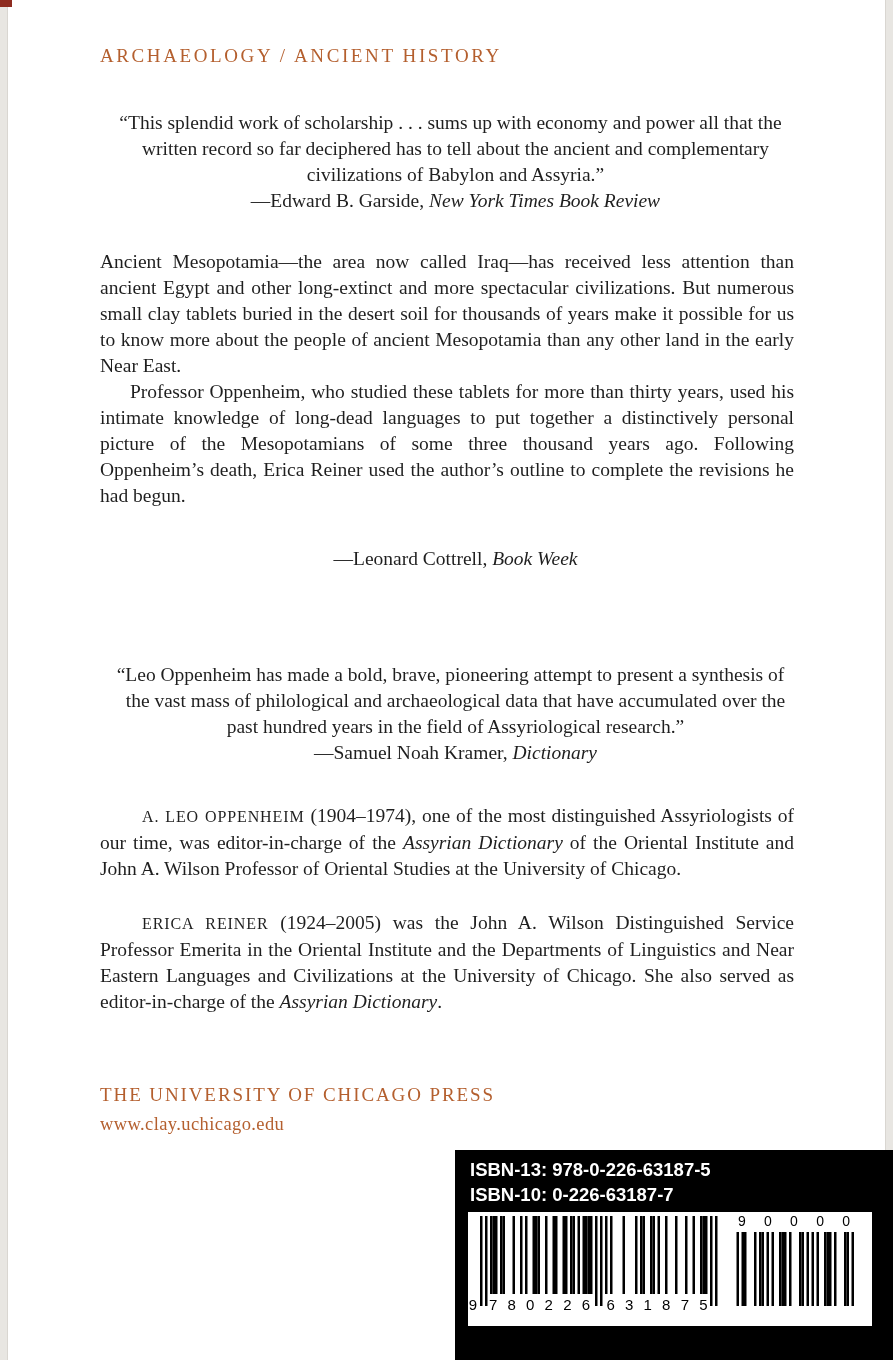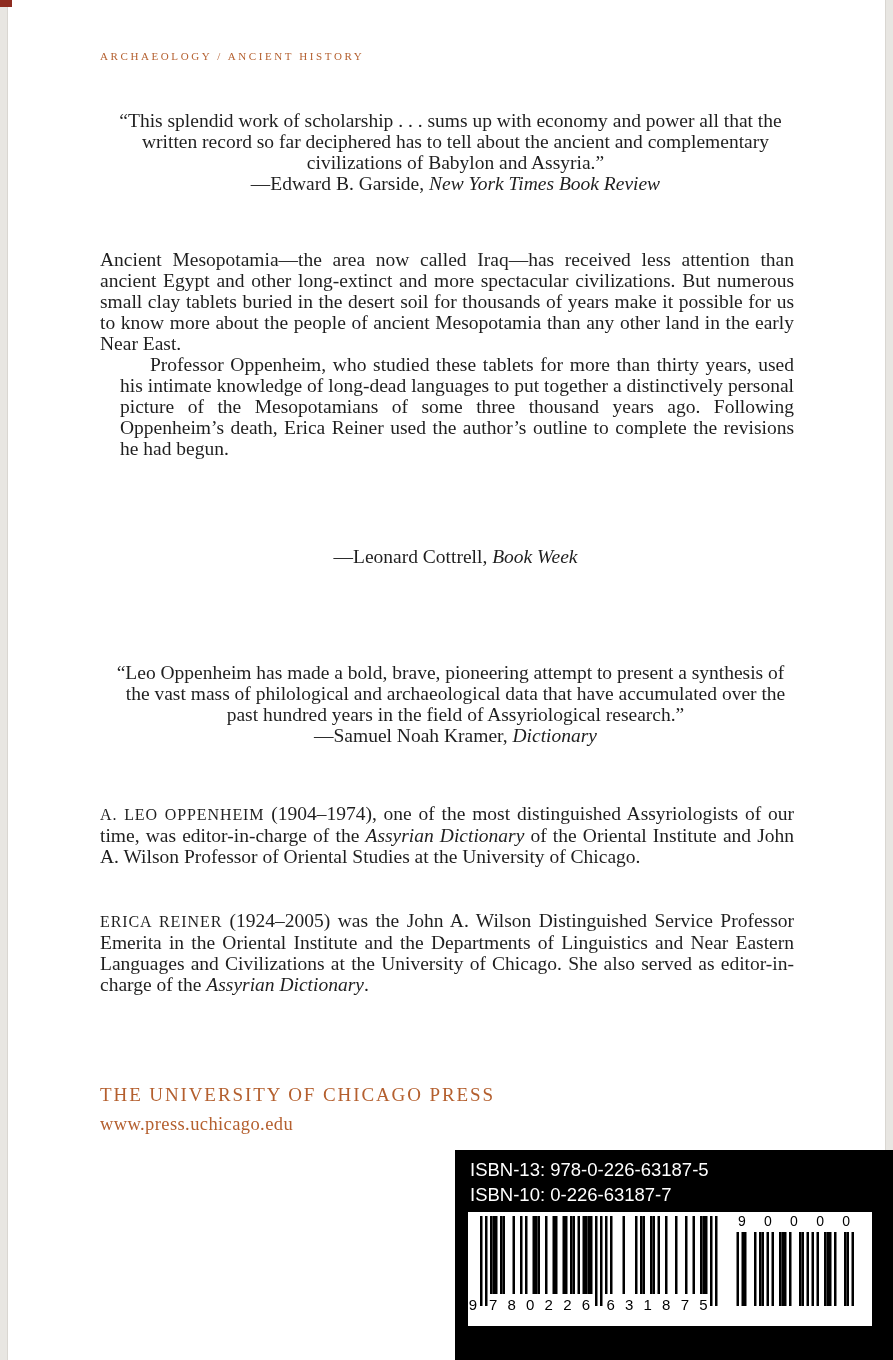--- a/index.html
+++ b/index.html
@@ -6,36 +6,36 @@
   .page {
     position:relative; width:893px; height:1360px; background:#ffffff;
     font-family:"Liberation Serif", serif; color:var(--text,#1f1f1f);
     overflow:hidden;
   }
   .edge { position:absolute; top:0; bottom:0; width:7px; background:#e8e6e2; }
   .edge.left { left:0; border-right:1px solid #d9d6d1; }
   .edge.right { right:0; border-left:1px solid #d9d6d1; }
   .scan-mark { position:absolute; left:0; top:0; width:12px; height:7px; background:#8e2b20; }
 
-  .block { position:absolute; left:100px; width:694px; font-size:19.5px; line-height:21px; }
+  .block { position:absolute; left:100px; width:694px; font-size:19.5px; line-height:26px; }
 
   .category {
-    top:46px; font-size:11px; line-height:20px; letter-spacing:2.6px;
+    top:46px; font-size:19px; line-height:20px; letter-spacing:2.6px;
     color:var(--accent,#b45f2e);
   }
 
   .quote p { margin:0;text-align:center; }
   .qtext { text-align:justify; padding-left:17px; text-indent:-10px; }
   .attr  { padding-left:17px; }
 
   .desc p { margin:0; text-align:justify; }
-  .desc .p2 { text-indent:30px;margin-left:20px; }
+  .desc .p2 { text-indent:30px; }
 
   .bio { text-align:justify; margin:0; }
-  .smallcaps-name { font-size:16px; letter-spacing:0.9px; }
+  .smallcaps-name { font-size:16px; letter-spacing:0.9px;margin-left:42px; }
 
   .q1 { top:110px; }
   .descwrap { top:249px;font-family:Liberation Serif, serif; }
   .q2 { top:546px; }
   .q3 { top:662px; }
   .b1 { top:803px; }
   .b2 { top:910px; }
 
   .publisher {
     top:1084px; font-size:19px; line-height:22px; letter-spacing:1.9px;
@@ -45,21 +45,21 @@
     top:1113px; font-size:18.5px; line-height:22px; letter-spacing:0.4px;
     color:var(--accent,#b45f2e);
   }
 
   .barcode-panel {
     position:absolute; left:455px; top:1150px; width:438px; height:210px;
     background:var(--panel,#000000);
   }
   .isbn-lines {
     padding:7px 8px 0 15px;
-    font-family:"Liberation Sans", sans-serif; font-weight:400;
+    font-family:"Liberation Sans", sans-serif; font-weight:700;
     font-size:18.5px; line-height:25px; color:#ffffff;
   }
   .barcode-box {
     position:absolute; left:13px; top:62px; width:404px; height:114px;
     background:#ffffff;
   }
   .barcode-box svg { display:block; }
 </style>
 </head>
 <body>
@@ -88,21 +88,21 @@
   <div class="block quote q3">
     <p class="qtext">“Leo Oppenheim has made a bold, brave, pioneering attempt to present a synthesis of the vast mass of philological and archaeological data that have accumulated over the past hundred years in the field of Assyriological research.”</p>
     <p class="attr"><span>—Samuel Noah Kramer, </span><i>Dictionary</i></p>
   </div>
 
   <p class="block bio b1"><span class="smallcaps-name">A. LEO OPPENHEIM</span><span> (1904–1974), one of the most distinguished Assyriologists of our time, was editor-in-charge of the </span><i>Assyrian Dictionary</i><span> of the Oriental Institute and John A. Wilson Professor of Oriental Studies at the University of Chicago.</span></p>
 
   <p class="block bio b2"><span class="smallcaps-name">ERICA REINER</span><span> (1924–2005) was the John A. Wilson Distinguished Service Professor Emerita in the Oriental Institute and the Departments of Linguistics and Near Eastern Languages and Civilizations at the University of Chicago. She also served as editor-in-charge of the </span><i>Assyrian Dictionary</i><span>.</span></p>
 
   <div class="block publisher">THE UNIVERSITY OF CHICAGO PRESS</div>
-  <div class="block website">www.press.uchicago.edu</div>
+  <div class="block website">www.clay.uchicago.edu</div>
 
   <div class="barcode-panel">
     <div class="isbn-lines">
       <div>ISBN-13: 978-0-226-63187-5</div>
       <div>ISBN-10: 0-226-63187-7</div>
     </div>
     <div class="barcode-box">
       <svg id="barcode-svg" width="404" height="114" viewBox="0 0 404 114">
           <rect x="12" y="4" width="2.5" height="90" fill="#000"></rect>
           <rect x="17" y="4" width="2.5" height="90" fill="#000"></rect>

